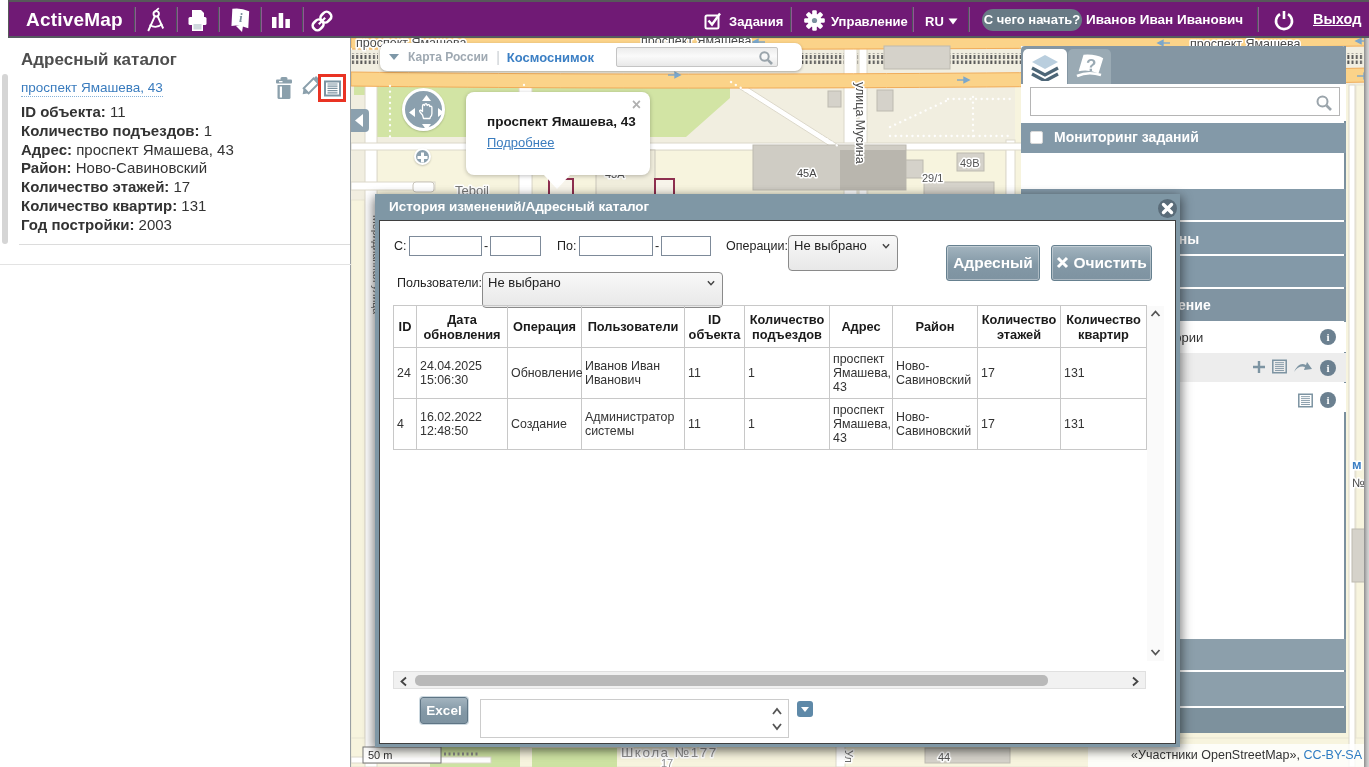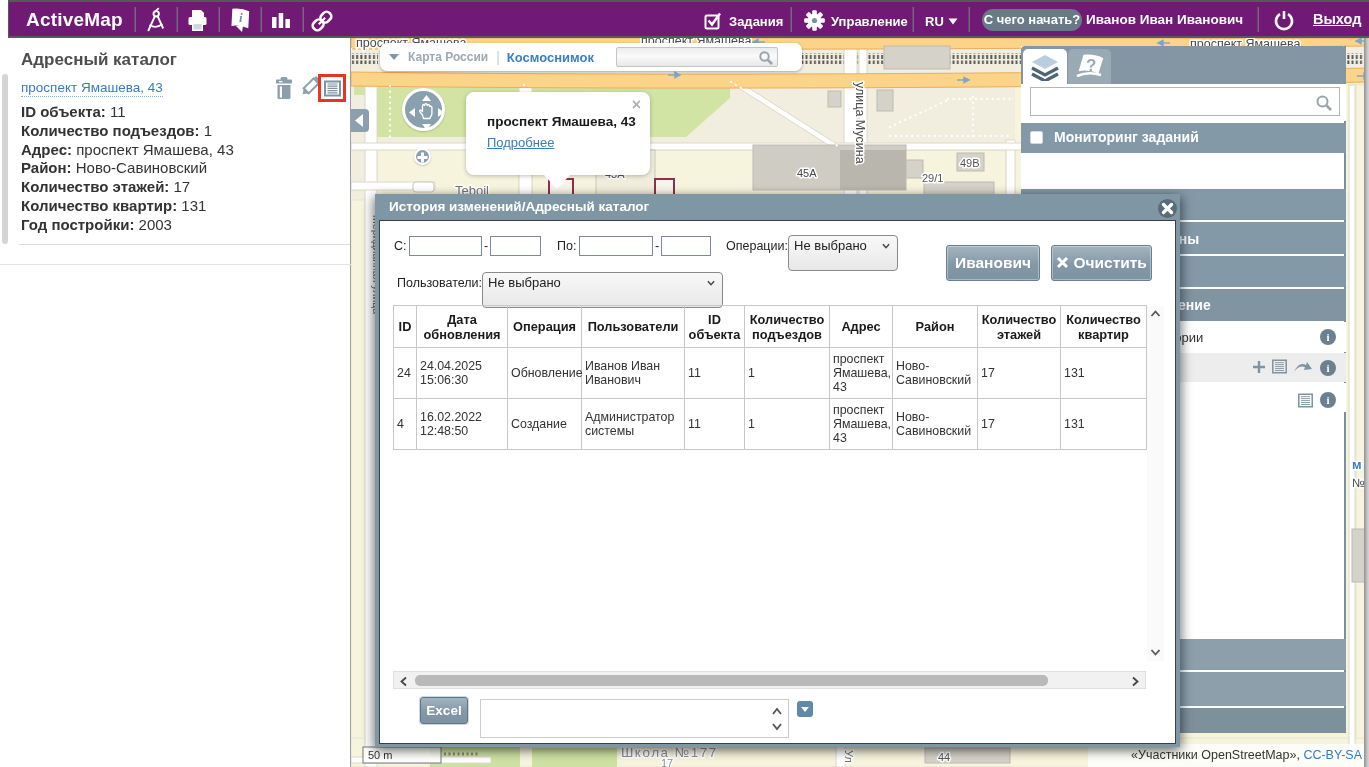--- a/index.html
+++ b/index.html
@@ -488,21 +488,21 @@
       <div class="flabel" style="left:177px;top:18px">По:</div>
       <div class="finput" style="left:199px;top:15px;width:74px"></div>
       <div class="flabel" style="left:275px;top:18px">-</div>
       <div class="finput" style="left:281px;top:15px;width:50px"></div>
       <div class="flabel" style="left:346px;top:18px">Операции:</div>
       <div class="fselect" style="left:408px;top:14px;width:110px">Не выбрано
         <svg class="chev" width="9" height="9" viewBox="0 0 9 9">
             <path d="M1 2.5 L4.5 6.5 L8 2.5" fill="none" stroke="#444" stroke-width="1.6"></path>
           </svg>
       </div>
-      <div class="mbtn" style="left:566px;width:94px;line-height:34px">Иванович</div>
+      <div class="mbtn" style="left:566px;width:94px;line-height:34px">Адресный</div>
       <div class="mbtn" style="left:671px;width:101px;line-height:34px"><svg style="vertical-align:-1px" width="13" height="13" viewBox="0 0 13 13">
             <path d="M2 2 L11 11 M11 2 L2 11" stroke="#fff" stroke-width="3"></path>
           </svg> Очистить</div>
       <div class="flabel" style="left:17px;top:55px">Пользователи:</div>
       <div class="fselect" style="left:102px;top:51px;width:241px">Не выбрано
         <svg class="chev" width="9" height="9" viewBox="0 0 9 9">
             <path d="M1 2.5 L4.5 6.5 L8 2.5" fill="none" stroke="#444" stroke-width="1.6"></path>
           </svg>
       </div>
       <table id="htable">

